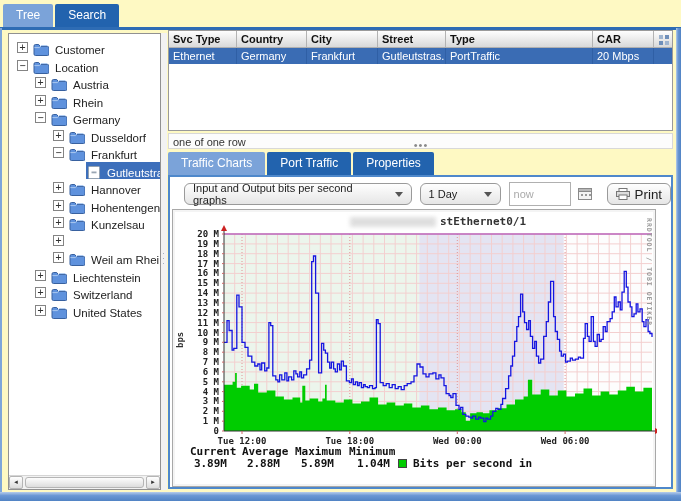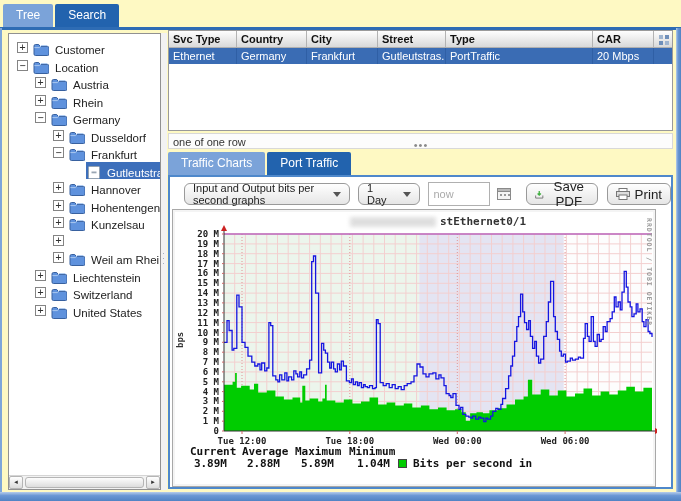--- a/index.html
+++ b/index.html
@@ -288,20 +288,21 @@
   </div>
 
   <div class="statusbar">
     <span>one of one row</span>
   </div>
   <div class="hsplit-dots">•••</div>
 
   <div class="subtabs" id="subtabs">
       <div class="tab active">Traffic Charts</div>
       <div class="tab inactive">Port Traffic</div>
+      <div class="tab inactive">Properties</div>
     </div>
 
   <div class="tabpanel">
     <div class="toolbar">
       <div class="btn" style="margin-right:8px;">
         <span>Input and Output bits per second graphs</span>
         <span class="caret"></span>
       </div>
       <div class="btn" style="width:84px;margin-right:8px;justify-content:space-between;">
         <span>1 Day</span>
@@ -310,27 +311,20 @@
       <input class="tinput" placeholder="now" style="">
       <span style="margin:0 14px 0 7px;">
         <svg width="15" height="13" viewBox="0 0 15 13">
             <rect x="0.5" y="1.5" width="13" height="11" fill="#f4f4f4" stroke="#8a8a8a"></rect>
             <rect x="0.5" y="1.5" width="13" height="3" fill="#b9b9b9" stroke="#8a8a8a"></rect>
             <rect x="3" y="7" width="2" height="2" fill="#999"></rect>
             <rect x="7" y="7" width="2" height="2" fill="#999"></rect>
             <rect x="11" y="7" width="2" height="2" fill="#999"></rect>
           </svg>
       </span>
-      <button class="btn" style="margin-right:9px;">
-        <svg width="13" height="13" viewBox="0 0 13 13">
-            <path d="M6.5 1 v6 M4 5 l2.5 2.5 L9 5" stroke="#3faf3f" stroke-width="2" fill="none"></path>
-            <path d="M1 8 v4 h11 v-4" stroke="#7a7a7a" stroke-width="1.5" fill="none"></path>
-          </svg>
-        <span>Save PDF</span>
-      </button>
       <button class="btn">
         <svg width="14" height="12" viewBox="0 0 14 12">
             <rect x="3" y="0.5" width="8" height="3" fill="#fff" stroke="#777"></rect>
             <rect x="0.5" y="3.5" width="13" height="5" fill="#ddd" stroke="#777"></rect>
             <rect x="3" y="7" width="8" height="4.5" fill="#fff" stroke="#777"></rect>
           </svg>
         <span>Print</span>
       </button>
     </div>
 

